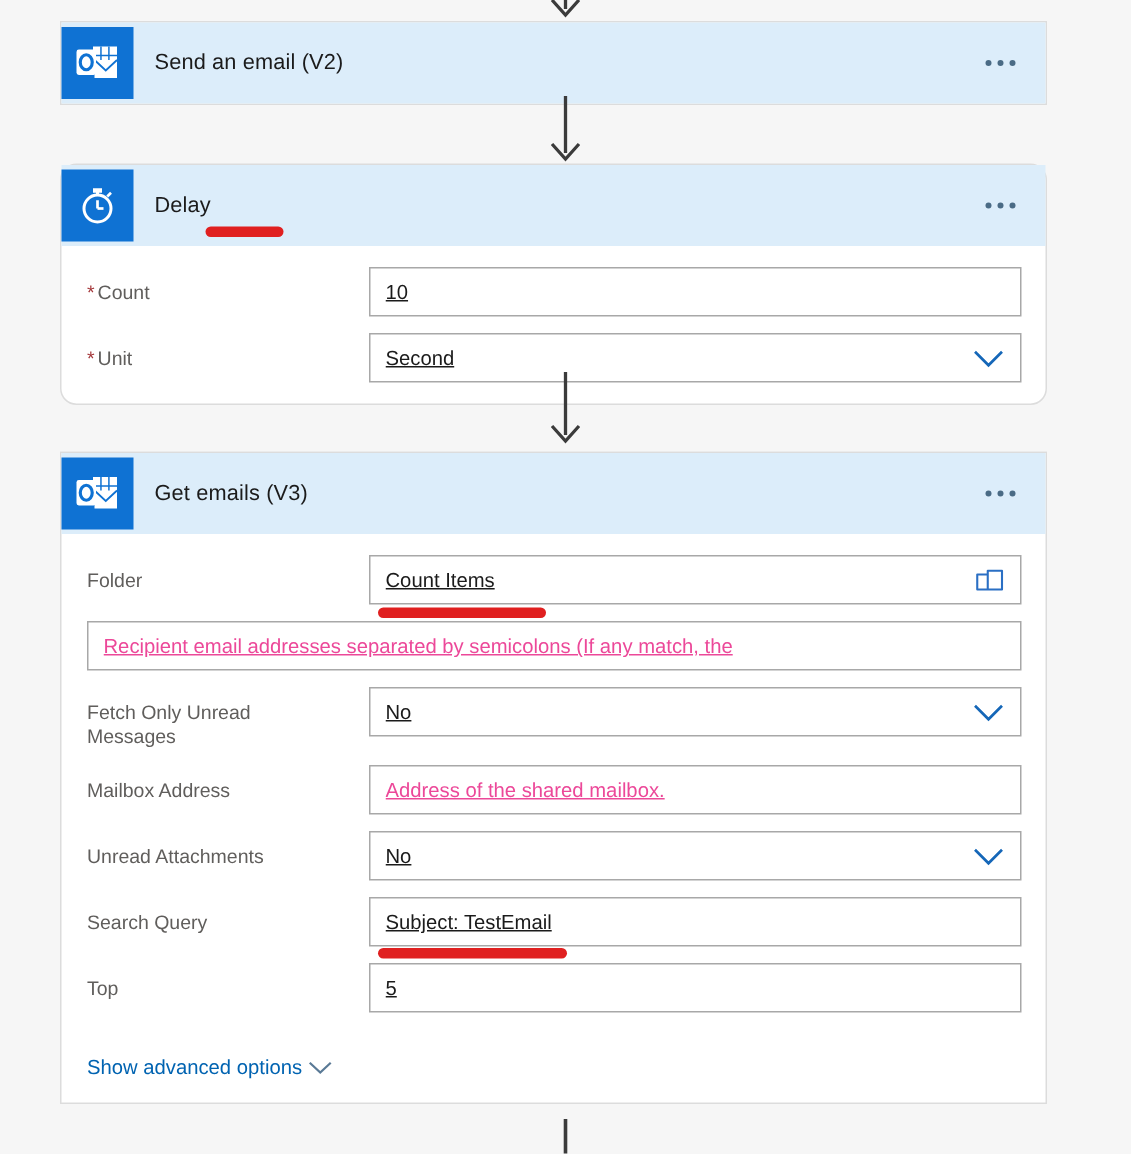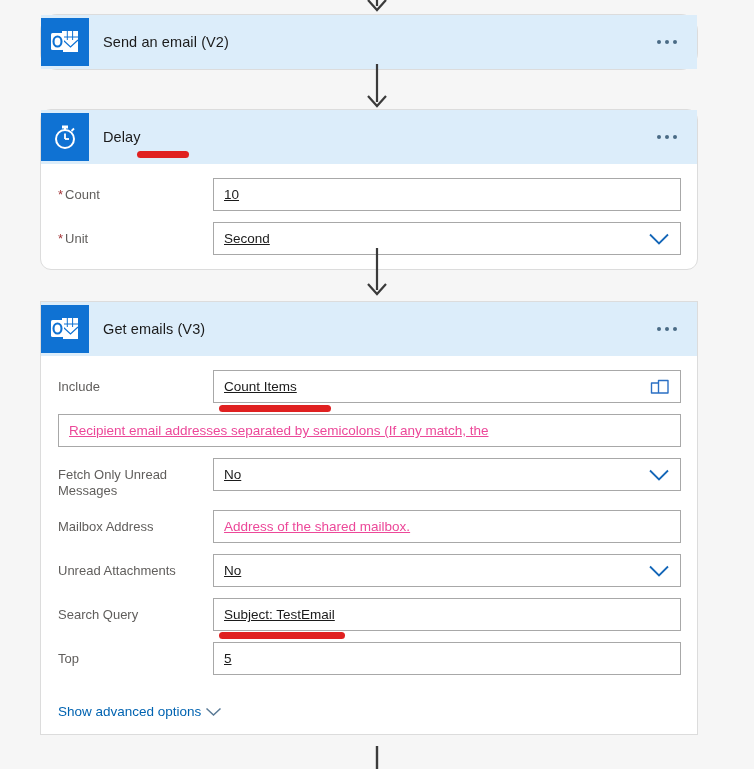--- a/index.html
+++ b/index.html
@@ -80,20 +80,21 @@
     background: #4a6b85;
     display: block;
   }
 
   
   .card-body { padding: 14px 16px 14px 17px; }
   .row {
     display: flex;
     align-items: flex-start;
     margin-bottom: 11px;
+    gap: 33px;
   }
   .row:last-child { margin-bottom: 0; }
   .field-label {
     width: 155px;
     min-width: 155px;
     font-size: 13px;
     color: #605e5c;
     line-height: 16px;
     padding-top: 9px;
   }
@@ -165,21 +166,21 @@
 
 <div class="canvas">
 
   <div class="connector" style="top:-22px;">
     <svg class="arrow-svg" width="28" height="36" viewBox="0 0 28 36" aria-hidden="true">
       <line x1="14" y1="0" x2="14" y2="28" stroke="#3b3b3b" stroke-width="2.2"></line>
       <polyline points="5,22 14,32 23,22" fill="none" stroke="#3b3b3b" stroke-width="2.2"></polyline>
     </svg>
   </div>
 
-  <div class="card" style="top:14px;border-radius:17px;">
+  <div class="card" style="top:14px;">
     <div class="card-header">
       <div class="card-icon">
         <svg width="30" height="28" viewBox="0 0 30 28" aria-hidden="true">
           <rect x="12" y="3" width="16" height="18" fill="#ffffff"></rect>
           <g stroke="#0f72d3" stroke-width="1">
             <line x1="12" y1="9" x2="28" y2="9"></line>
               <line x1="12" y1="15" x2="28" y2="15"></line>
             <line x1="17.3" y1="3" x2="17.3" y2="21"></line>
               <line x1="22.6" y1="3" x2="22.6" y2="21"></line>
           </g>
@@ -284,21 +285,21 @@
         <span></span>
         <span></span>
         <span></span>
       </div>
     </div>
 
     <div class="card-body">
 
       
       <div class="row">
-        <div class="field-label">Include</div>
+        <div class="field-label">Folder</div>
         <div class="field-wrap">
           <div class="field-box">
             <span class="val">Count Items</span>
           </div>
           <svg class="folder-ico" width="20" height="17" viewBox="0 0 20 17" aria-hidden="true">
             <path d="M1.5 4.5 h7 v10 h-7 z M8.5 2 h9.5 v12.5 h-9.5 z" fill="#ffffff" stroke="#2a6fc4" stroke-width="1.4" stroke-linejoin="round"></path>
           </svg>
           <div class="redmark" style="left:6px; top:35px; width:112px;"></div>
         </div>
       </div>

